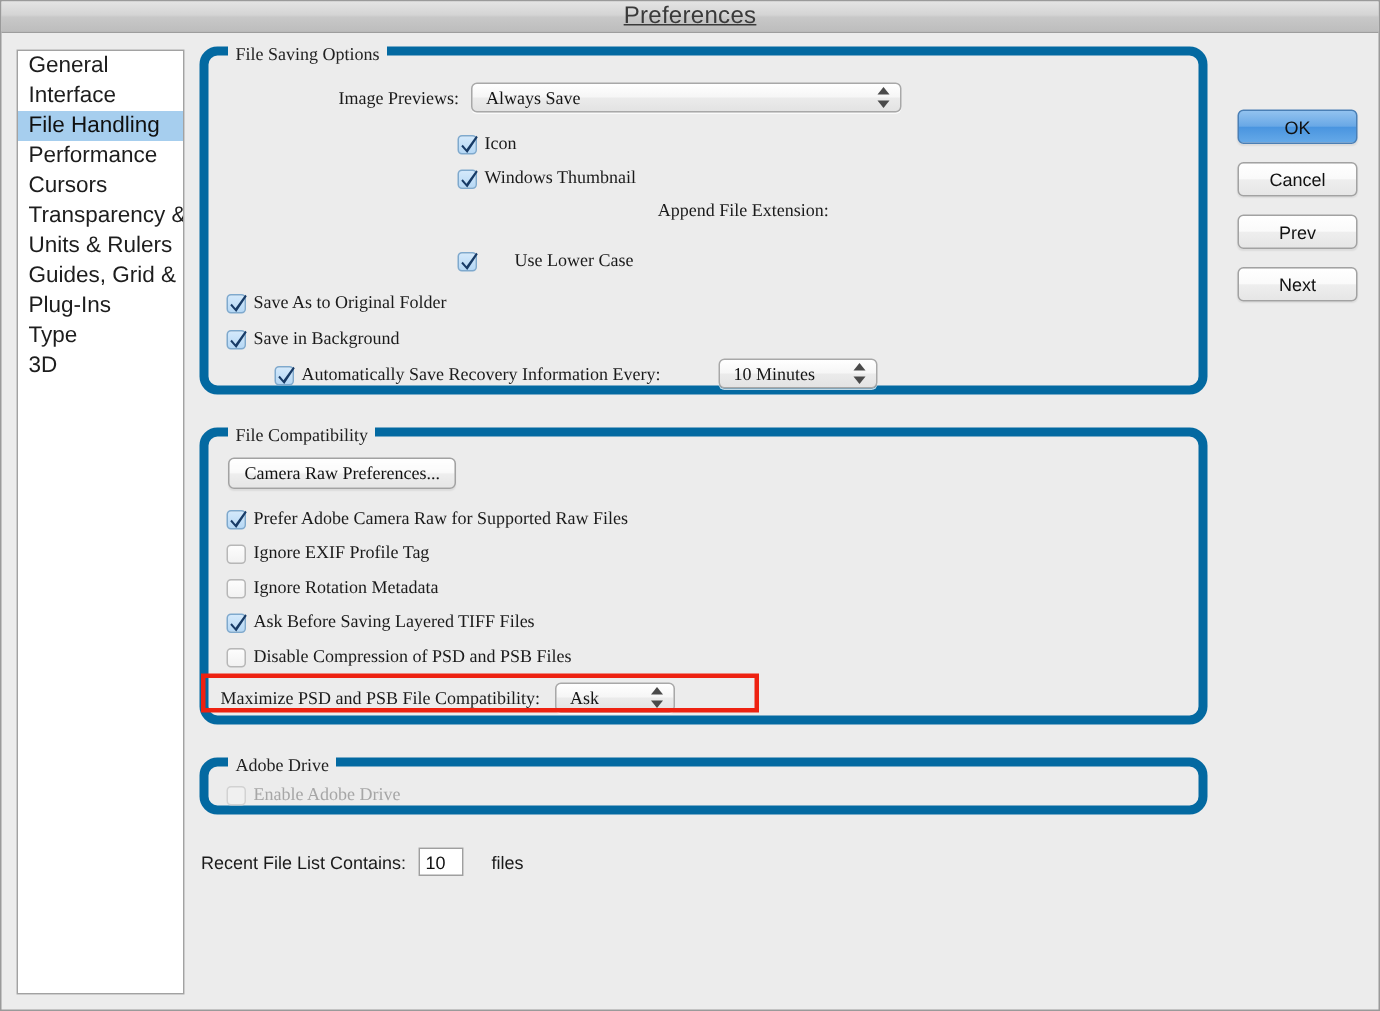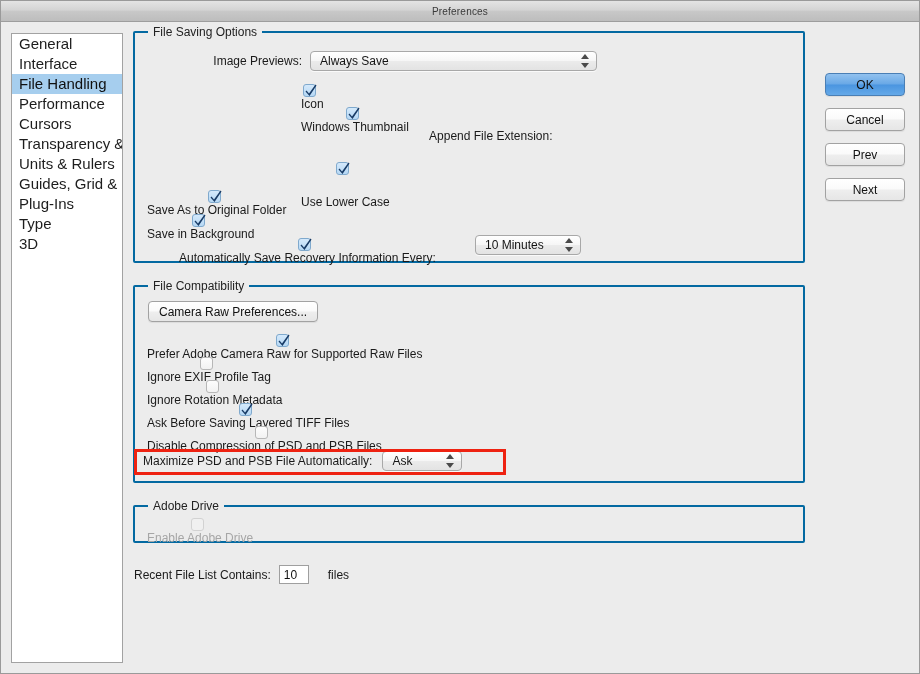--- a/index.html
+++ b/index.html
@@ -30,24 +30,25 @@
     width: 918px;
     height: 21px;
     background: linear-gradient(to bottom, #e4e4e4 0%, #d4d4d4 45%, #c8c8c8 52%, #bdbdbd 100%);
     border-bottom: 1px solid #9d9d9d;
     box-sizing: border-box;
     display: flex;
     align-items: center;
     justify-content: center;
   }
   #titlebar .title-text {
-    font-size: 10px;
+    font-size: 16px;
     color: #3a3a3a;
     font-weight: normal;
     letter-spacing: 0.2px;
+    text-decoration: underline;
   }
 
   
   #sidebar {
     position: absolute;
     left: 10px;
     top: 32px;
     width: 112px;
     height: 630px;
     background: #ffffff;
@@ -71,24 +72,25 @@
   
   #content {
     position: absolute;
     left: 132px;
     top: 30px;
     width: 672px;
   }
 
   .groupbox {
     position: relative;
-    border: 2px solid #0369a1;
-    border-radius: 2px;
+    border: 6px solid #0369a1;
+    border-radius: 12px;
     box-sizing: border-box;
     background: transparent;
+    font-family: Liberation Serif, serif;
   }
   .group-legend {
     position: absolute;
     top: -8px;
     left: 13px;
     background: #ececec;
     padding: 0 5px;
     font-size: 12px;
     color: #222;
   }
@@ -139,22 +141,21 @@
     width: 0; height: 0;
     border-left: 4px solid transparent;
     border-right: 4px solid transparent;
   }
   .popup .stepper .up { border-bottom: 5px solid #4a4a4a; }
   .popup .stepper .dn { border-top: 5px solid #4a4a4a; }
 
   
   .cbwrap {
     display: flex;
-    align-items: center;
-    flex-direction: column;
+    align-items: flex-end;
   }
   .cb {
     position: relative;
     width: 13px;
     height: 13px;
     border-radius: 3px;
     box-sizing: border-box;
     flex: none;
     margin-right: 5px;
   }
@@ -412,21 +413,21 @@
         </span>
         <span class="lbl">Ask Before Saving Layered TIFF Files</span>
       </div>
 
       <div class="cbwrap" style="position:absolute; left:12px; top:139px;">
         <span class="cb off"></span>
         <span class="lbl">Disable Compression of PSD and PSB Files</span>
       </div>
 
       <div class="row" style="position:absolute; left:8px; top:164px;">
-        <span class="lbl">Maximize PSD and PSB File Automatically:</span>
+        <span class="lbl">Maximize PSD and PSB File Compatibility:</span>
         <div class="popup" style="width:80px; margin-left:10px;">
           <span class="pv">Ask</span>
           <span class="stepper">
             <i class="ar up"></i>
               <i class="ar dn"></i>
           </span>
         </div>
       </div>
     </div>
 

